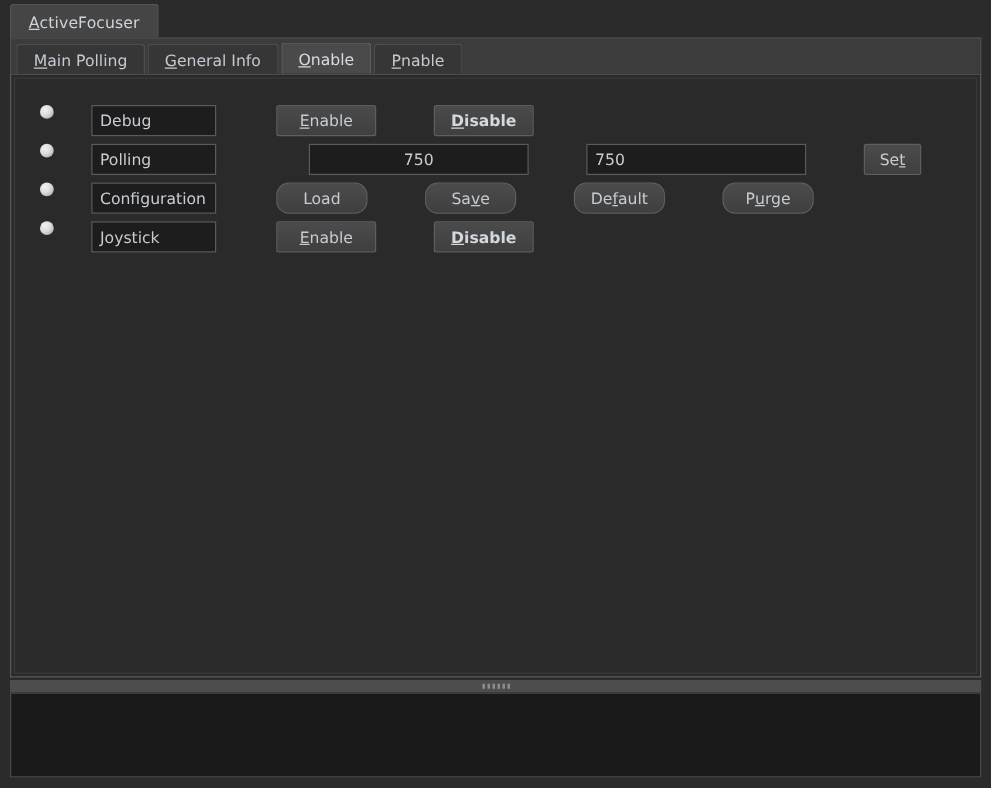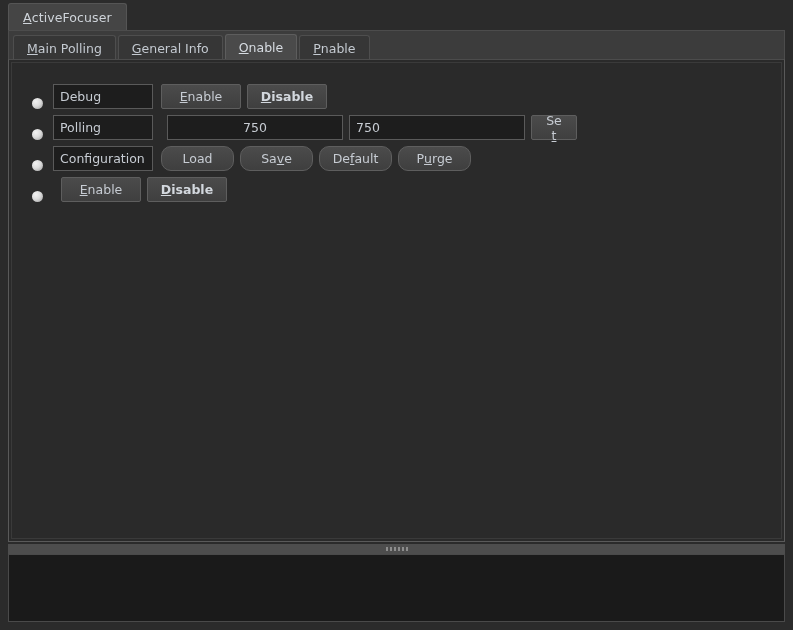--- a/index.html
+++ b/index.html
@@ -104,23 +104,24 @@
   }
 
   .rows {
     position: absolute;
     left: 20px; top: 21px;
     right: 10px;
   }
 
   .row {
     display: flex;
-    align-items: flex-end;
+    align-items: flex-start;
     height: 25px;
     margin-bottom: 6px;
+    gap: 20px;
   }
 
   
   .led {
     width: 11px; height: 11px;
     border-radius: 50%;
     background: radial-gradient(circle at 35% 32%, #f2f2f2 0%, #dcdcdc 45%, #b4b4b4 78%, #8e8e8e 100%);
     margin-right: 10px;
     flex: 0 0 auto;
   }
@@ -161,21 +162,21 @@
 
   .gap  { width: 8px; flex: 0 0 auto; }
   .gap2 { width: 6px; flex: 0 0 auto; }
 
   
   .w-label  { width: 100px; }
   .w-btn    { width: 80px; }
   .w-period { width: 176px; }
   .w-num    { width: 176px; }
   .w-input  { width: 176px; }
-  .w-set    { width: 46px; flex-direction: column; }
+  .w-set    { width: 46px; }
   .w-cfgbtn { width: 73px; border-radius: 10px; }
 
   
   .splitter {
     position: absolute;
     left: 8px; top: 544px;
     width: 777px; height: 10px;
     background: #4d4d4d;
     display: flex;
     align-items: center;
@@ -316,20 +317,23 @@
           <span class="gap2"></span>
           <div class="btn w-cfgbtn">
             <span>P</span>
               <span class="mn">u</span>
               <span>rge</span>
           </div>
         </div>
 
         <div class="row">
           <span class="led"></span>
+          <div class="field w-label">
+            <span>Joystick</span>
+          </div>
           <span class="gap"></span>
           <div class="btn w-btn">
             <span class="mn">E</span>
               <span>nable</span>
           </div>
           <span class="gap2"></span>
           <div class="btn w-btn default">
             <span class="mn">D</span>
               <span>isable</span>
           </div>

